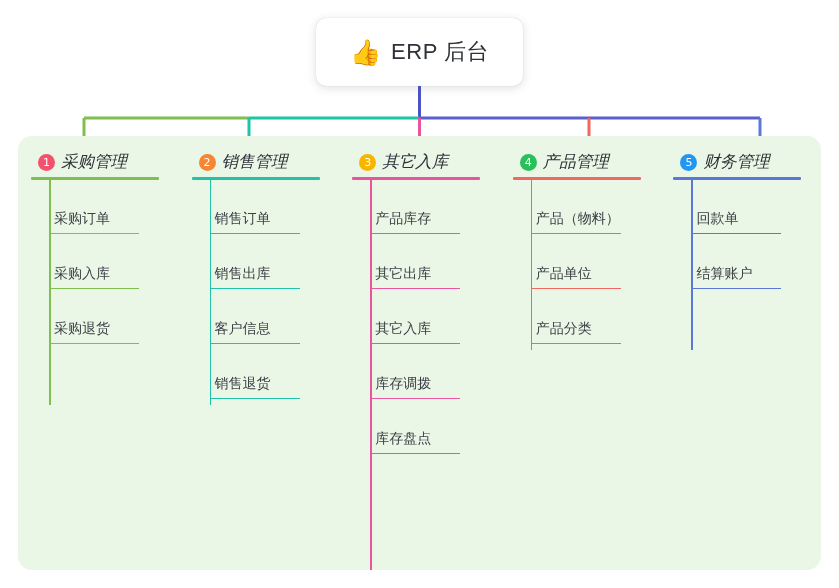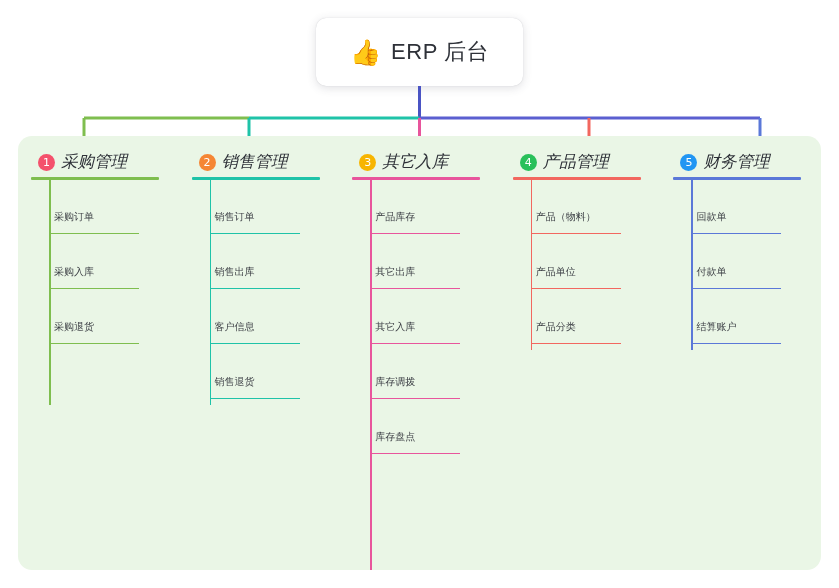--- a/index.html
+++ b/index.html
@@ -137,21 +137,21 @@
   }
   .item {
     position: relative;
     height: 55px;
     box-sizing: border-box;
   }
   .item-label {
     position: absolute;
     left: 36px;
     top: 25px;
-    font-size: 10px;
+    font-size: 14px;
     color: #3c3f45;
     white-space: nowrap;
   }
   .item-rule {
     position: absolute;
     left: 31px;
     top: 48px;
     width: 90px;
     height: 1.4px;
   }
@@ -288,22 +288,18 @@
         <span class="col-title">财务管理</span>
       </div>
       <div class="head-rule" style="background: rgb(91, 120, 216);"></div>
       <div class="spine" style="background: rgb(91, 120, 216); height: 173px;"></div>
       <div class="items">
         <div class="item">
           <span class="item-label">回款单</span>
           <div class="item-rule" style="background: rgb(91, 120, 216);"></div>
         </div>
         <div class="item">
-          <span class="item-label">付款单</span>
-          <div class="item-rule" style="background: rgb(91, 120, 216);"></div>
-        </div>
-        <div class="item">
           <span class="item-label">结算账户</span>
           <div class="item-rule" style="background: rgb(91, 120, 216);"></div>
         </div>
       </div>
     </div>
   </div>
 
 </body></html>

